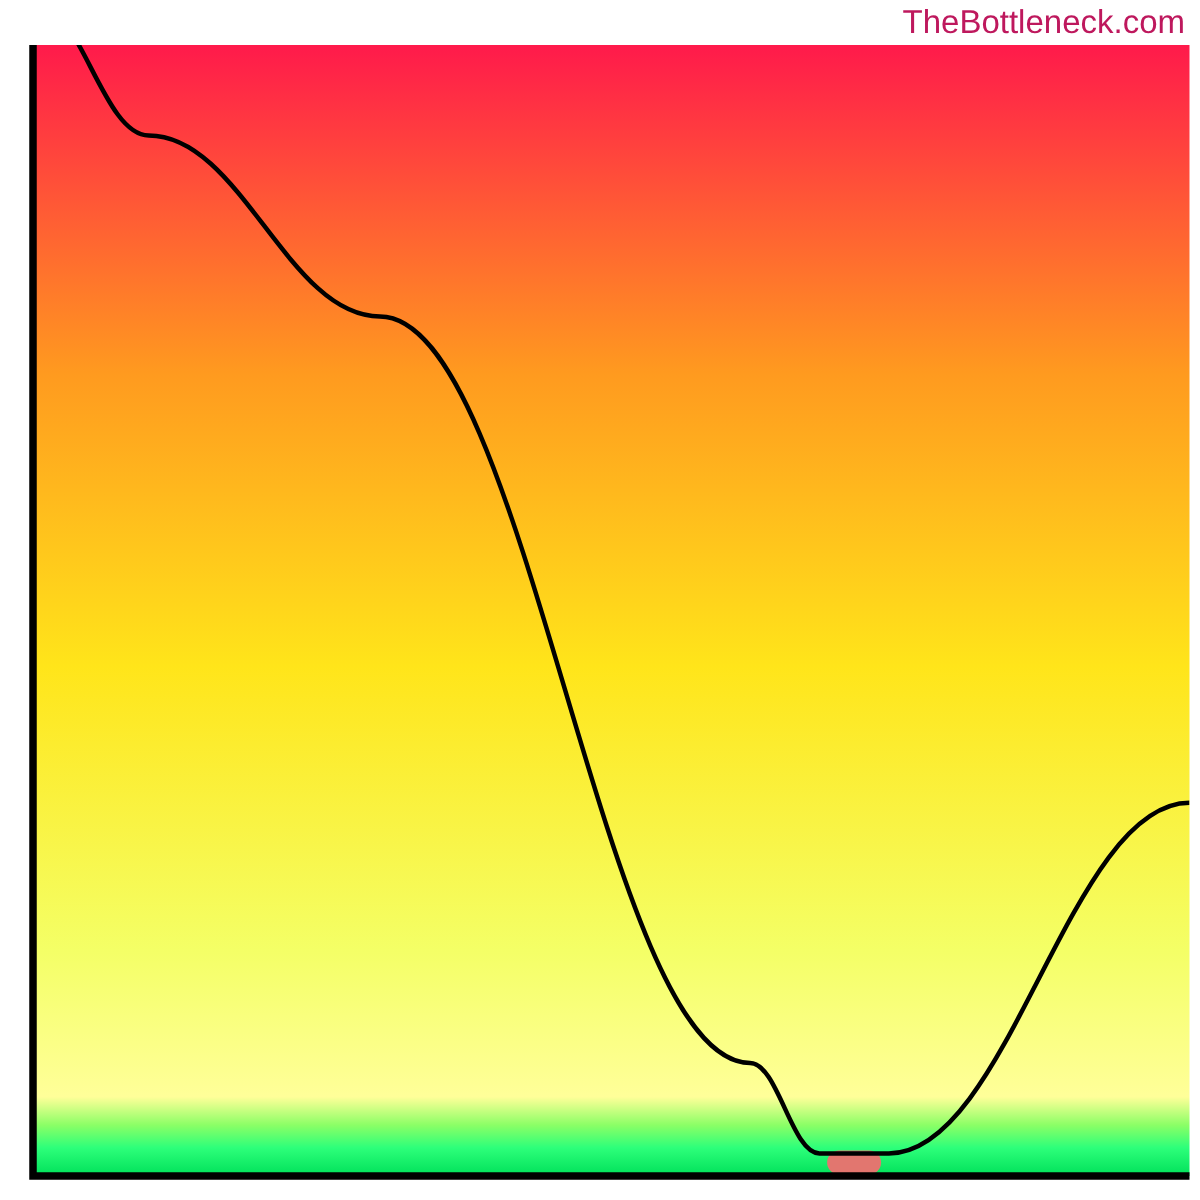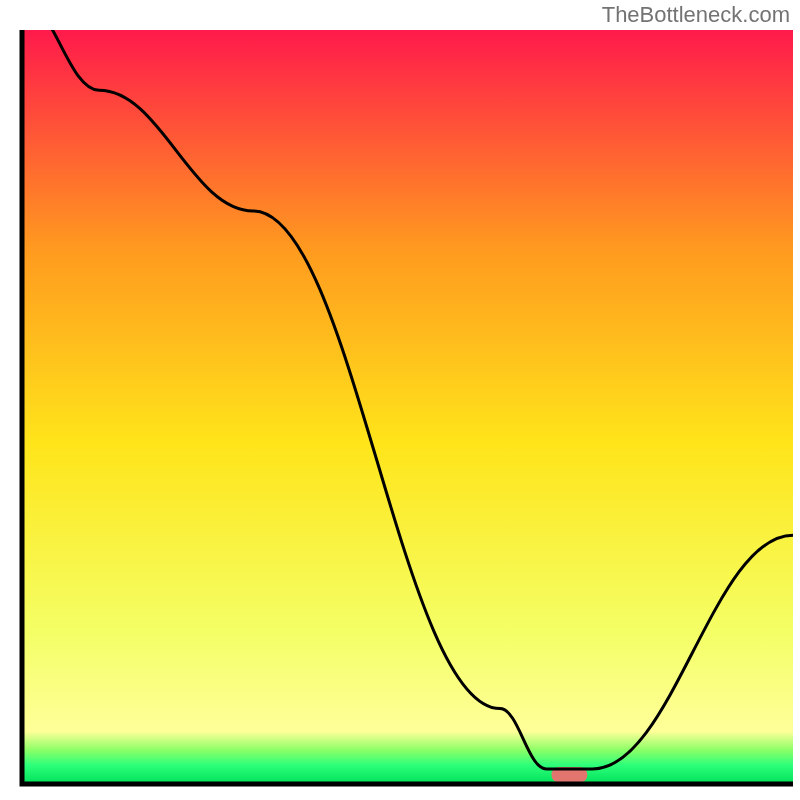--- a/index.html
+++ b/index.html
@@ -1,16 +1,16 @@
 <!DOCTYPE html>
 <html><head>
 <meta charset="utf-8">
 <style>
   body{margin:0;padding:0;width:800px;height:800px;font-family:Arial,Helvetica,sans-serif;background:#fff}
-  .attribution{position:absolute;right:10px;top:2px;font-size:22px;color:#737373;font-weight:500}
+  .attribution{position:absolute;right:10px;top:2px;font-size:22px;color:#be185d;font-weight:500}
   .frame{box-sizing:border-box;width:800px;height:800px;position:relative}
   svg{display:block}
 </style>
 </head>
 <body>
 
 <div class="frame">
   <div class="attribution">TheBottleneck.com</div>
   <svg width="800" height="800" viewBox="0 0 800 800" xmlns="http://www.w3.org/2000/svg">
       <defs>

